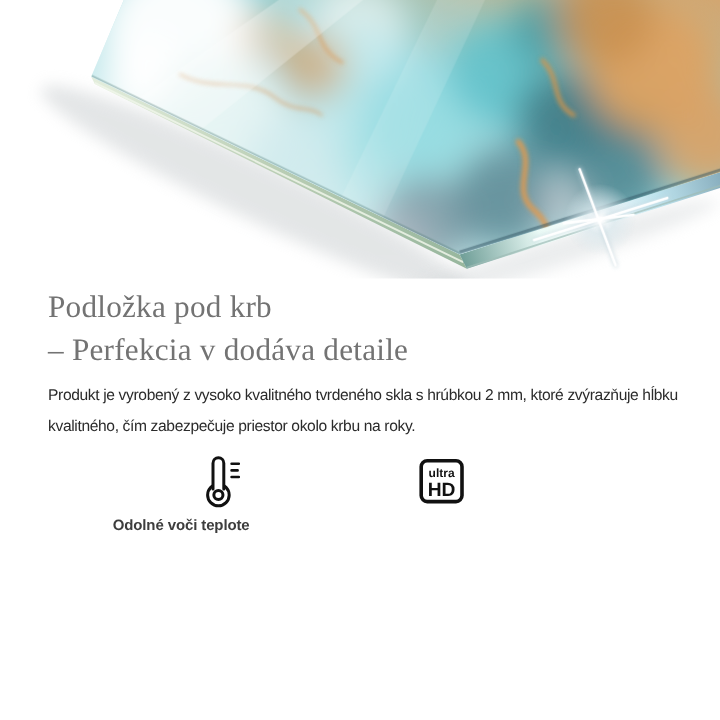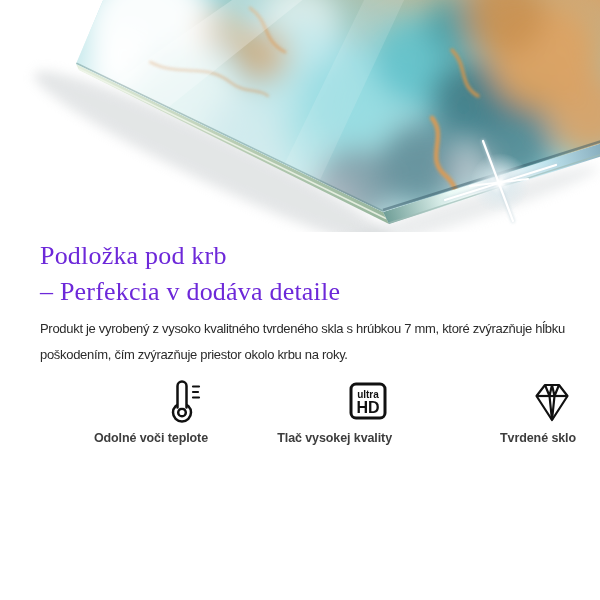--- a/index.html
+++ b/index.html
@@ -8,21 +8,21 @@
     font-family:"Liberation Sans", sans-serif;
   }
   .hero { width:600px; height:232px; position:relative; }
   .hero svg { display:block; }
   .content { padding:0 40px; }
   .title {
     margin:6px 0 0;
     font-family:"Liberation Serif", serif;
     font-weight:400;
     font-size:26px; line-height:36px;
-    color:#6d28d9; letter-spacing:0.2px;
+    color:#737373; letter-spacing:0.2px;
   }
   .title span { display:block; white-space:nowrap; }
   .desc {
     margin:6px 0 0;
     font-size:13px; line-height:26px;
     letter-spacing:-0.3px; color:#2b2b2b;
   }
   .desc .line { display:block; white-space:nowrap; }
   .features {
     margin:8px -16px 0;
@@ -152,22 +152,22 @@
   </svg>
 </div>
 
 <div class="content">
   <div class="title">
     <span>Podložka pod krb</span>
     <span>– Perfekcia v dodáva detaile</span>
   </div>
 
   <p class="desc">
-    <span class="line">Produkt je vyrobený z vysoko kvalitného tvrdeného skla s hrúbkou 7 mm, ktoré zvýrazňuje hĺbku</span>
-    <span class="line">poškodením, čím zvýrazňuje priestor okolo krbu na roky.</span>
+    <span class="line">Produkt je vyrobený z vysoko kvalitného tvrdeného skla s hrúbkou 2 mm, ktoré zvýrazňuje hĺbku</span>
+    <span class="line">kvalitného, čím zabezpečuje priestor okolo krbu na roky.</span>
   </p>
 
   <div class="features">
 
     <div class="feature">
       <span class="f-icon">
         <svg viewBox="0 0 48 48" fill="none" stroke="#111" stroke-width="2.5" stroke-linecap="round">
           <circle cx="22" cy="35.5" r="9"></circle>
           <circle cx="22" cy="35.5" r="3.8"></circle>
           <path d="M17.5,30.5 V9 A4.5,4.5 0 0 1 26.5,9 V30.5" fill="#ffffff"></path>
@@ -178,32 +178,20 @@
     </div>
 
     <div class="feature">
       <span class="f-icon">
         <svg viewBox="0 0 48 48">
           <rect x="7" y="7" width="34" height="34" rx="5" fill="none" stroke="#111" stroke-width="3"></rect>
           <text class="ic-ultra-text" x="24" y="20.5" font-size="10" text-anchor="middle">ultra</text>
           <text class="ic-ultra-text" x="24" y="36" font-size="16" text-anchor="middle">HD</text>
         </svg>
       </span>
-      <span class="f-label">Tlač vysokej kvality</span>
     </div>
 
 
-    <div class="feature">
-      <span class="f-icon">
-        <svg viewBox="0 0 48 48" fill="none" stroke="#111" stroke-width="2.2" stroke-linejoin="round">
-          <path d="M8.5,19 L17,8 H31 L39.5,19 L24,43 Z"></path>
-          <path d="M8.5,19 H39.5"></path>
-          <path d="M17,8 L21.5,19 L24,8 L26.5,19 L31,8"></path>
-          <path d="M21.5,19 L24,43 M26.5,19 L24,43"></path>
-        </svg>
-      </span>
-      <span class="f-label">Tvrdené sklo</span>
-    </div>
 
 
 
   </div>
 </div>
 
 </body></html>

